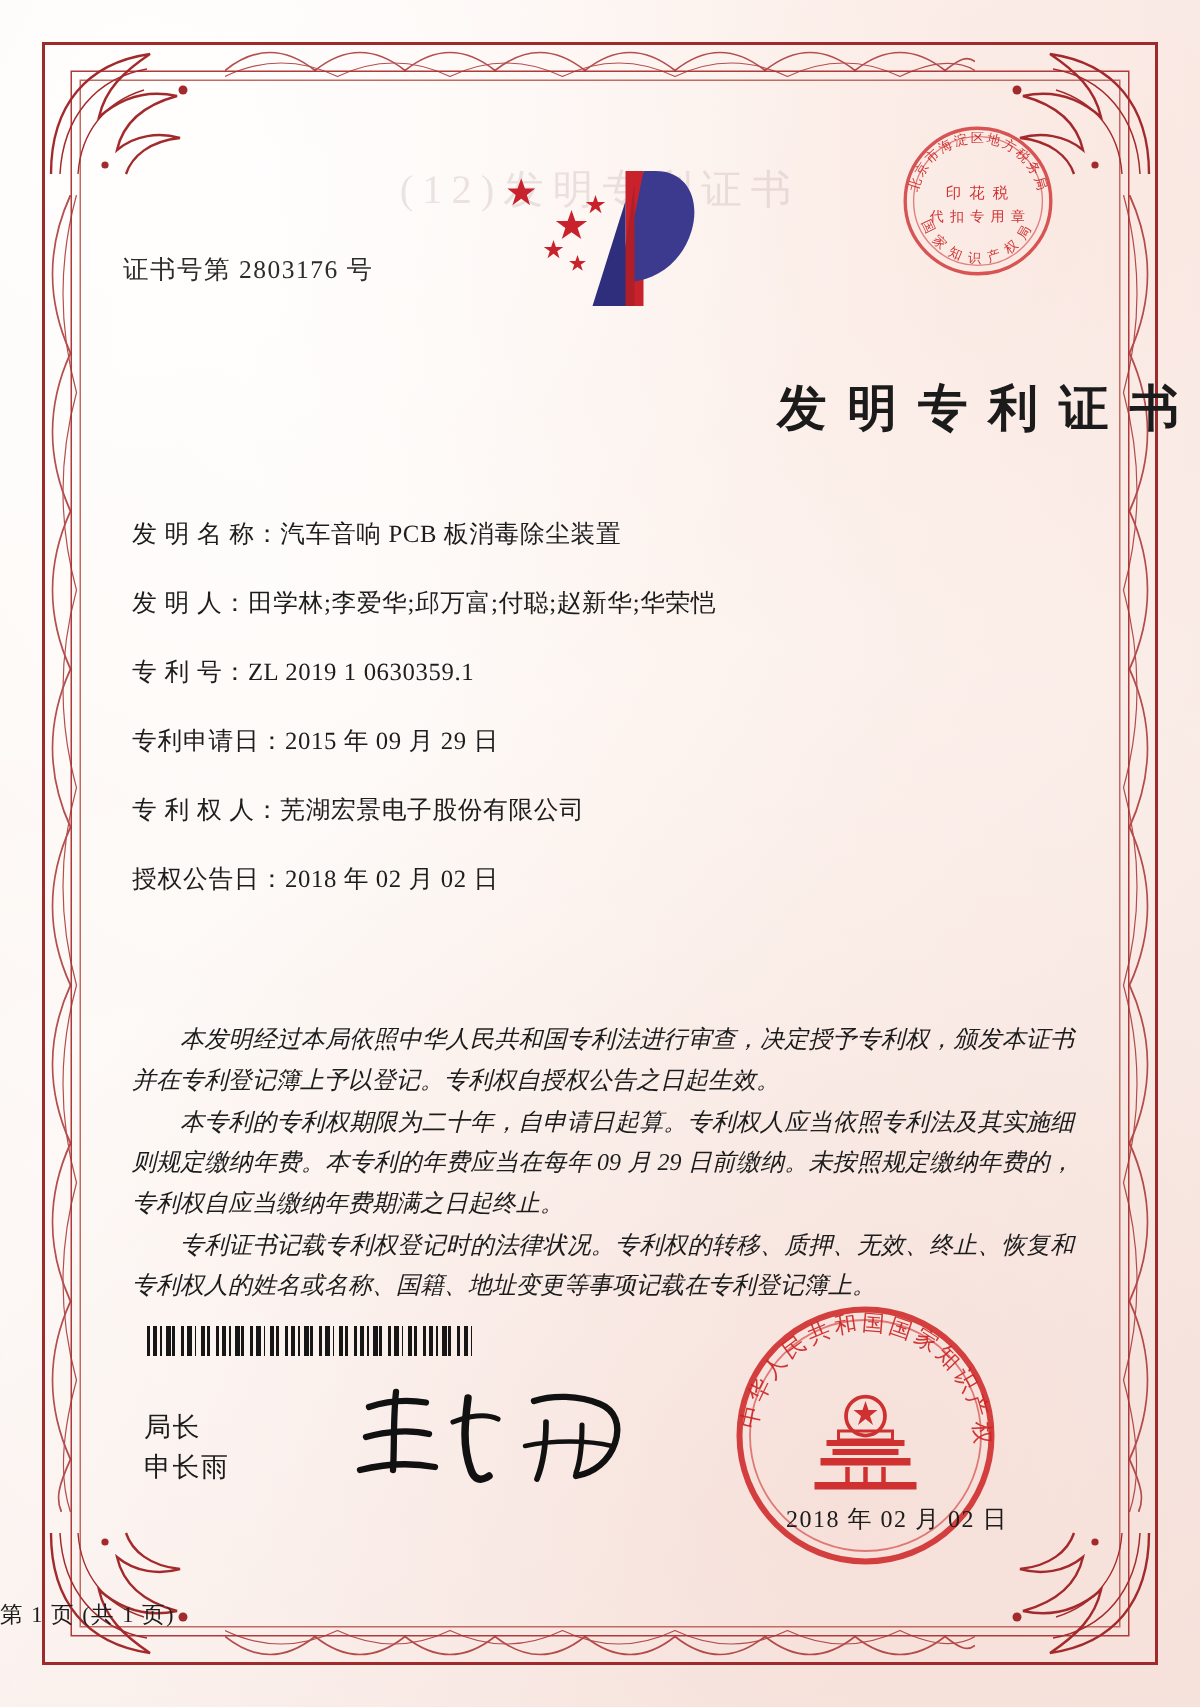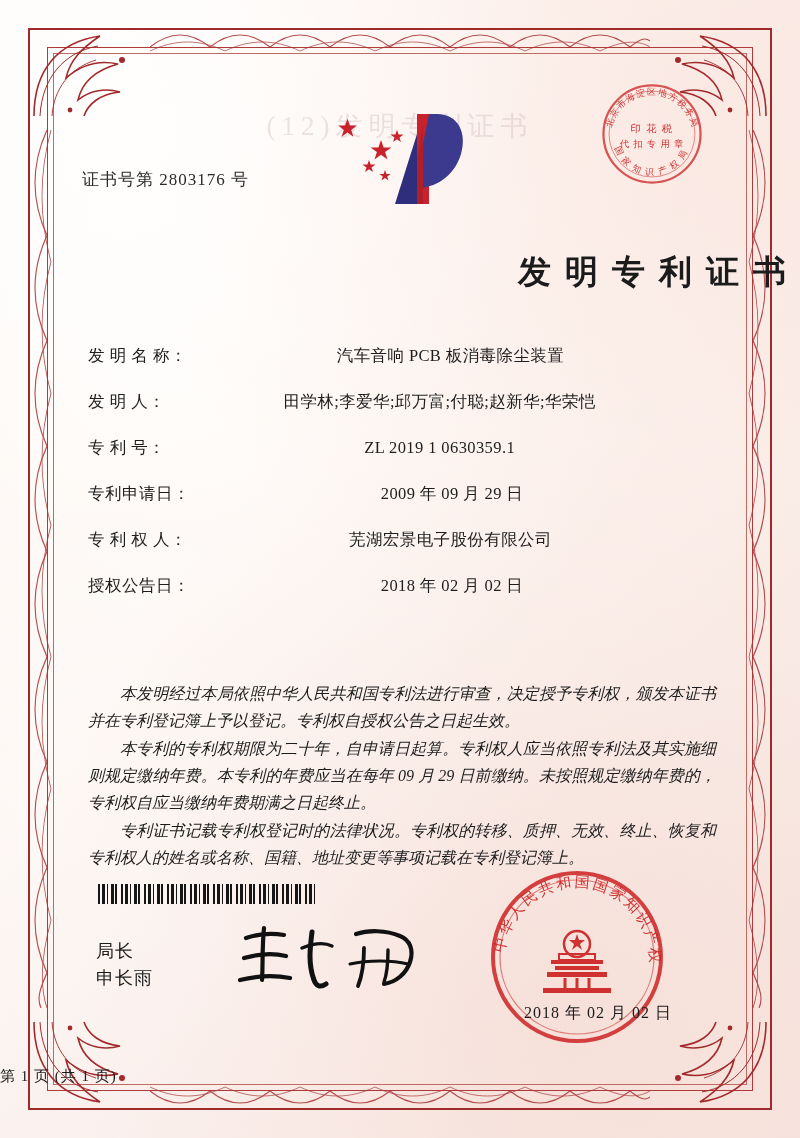--- a/index.html
+++ b/index.html
@@ -145,21 +145,20 @@
     top: 345px;
     left: 88px;
     right: 86px;
   }
   .field-row {
     display: flex;
     align-items: baseline;
     margin-bottom: 24px;
     font-size: 16.5px;
     color: #1d1d1d;
-    text-align: center;
   }
   .field-label {
     flex: 0 0 auto;
     white-space: nowrap;
     letter-spacing: 0.5px;
   }
   .field-value {
     flex: 1 1 auto;
     letter-spacing: 0.4px;
   }
@@ -366,21 +365,21 @@
     <div class="field-row">
       <span class="field-label">发    明    人：</span>
       <span class="field-value">田学林;李爱华;邱万富;付聪;赵新华;华荣恺</span>
     </div>
     <div class="field-row">
       <span class="field-label">专    利    号：</span>
       <span class="field-value">ZL 2019 1 0630359.1</span>
     </div>
     <div class="field-row">
       <span class="field-label">专利申请日：</span>
-      <span class="field-value">2009 年 09 月 29 日</span>
+      <span class="field-value">2015 年 09 月 29 日</span>
     </div>
     <div class="field-row">
       <span class="field-label">专 利 权 人：</span>
       <span class="field-value">芜湖宏景电子股份有限公司</span>
     </div>
     <div class="field-row">
       <span class="field-label">授权公告日：</span>
       <span class="field-value">2018 年 02 月 02 日</span>
     </div>
   </div>

